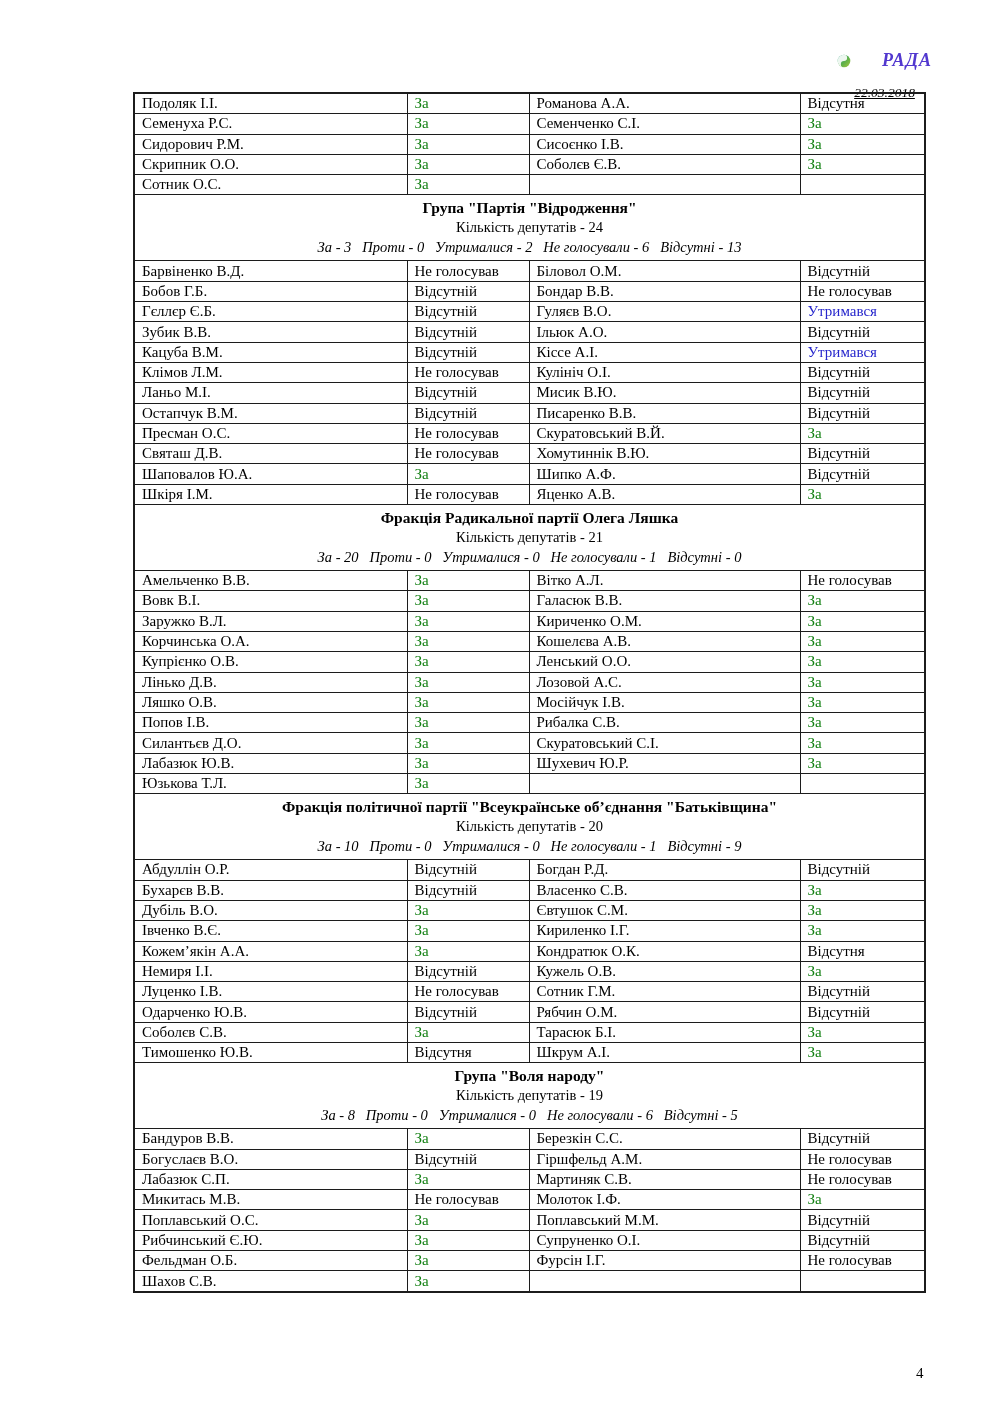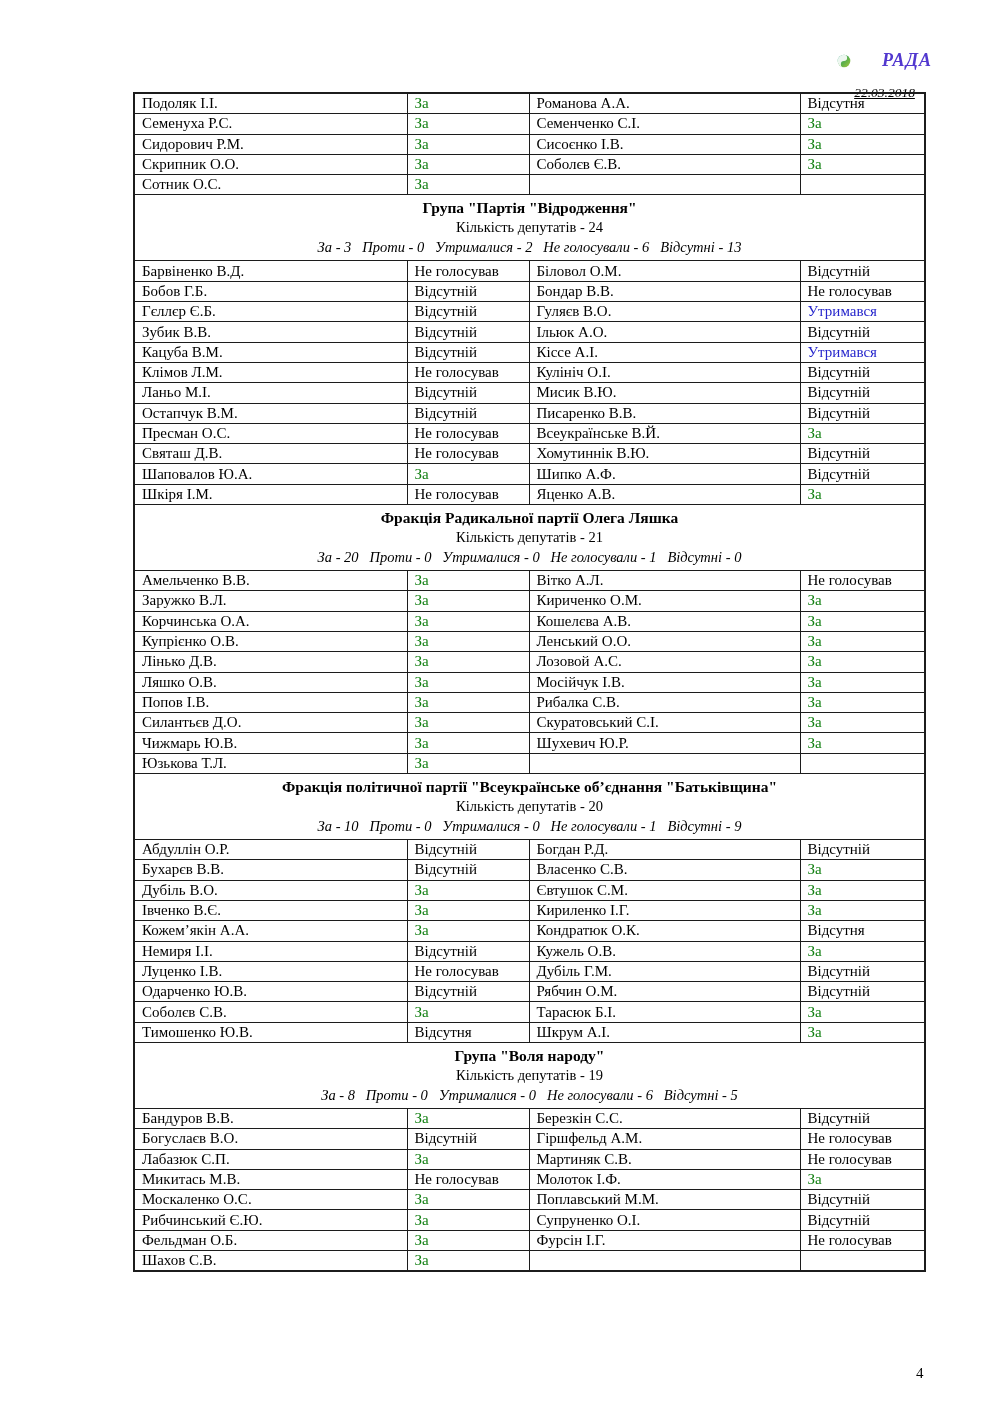--- a/index.html
+++ b/index.html
@@ -213,21 +213,21 @@
         </tr>
         <tr>
           <td class="name-cell">Остапчук В.М.</td>
           <td class="vote-cell">Відсутній</td>
           <td class="name-cell">Писаренко В.В.</td>
           <td class="vote-cell">Відсутній</td>
         </tr>
         <tr>
           <td class="name-cell">Пресман О.С.</td>
           <td class="vote-cell">Не голосував</td>
-          <td class="name-cell">Всеукраїнське В.Й.</td>
+          <td class="name-cell">Скуратовський В.Й.</td>
           <td class="vote-cell vote-za">За</td>
         </tr>
         <tr>
           <td class="name-cell">Святаш Д.В.</td>
           <td class="vote-cell">Не голосував</td>
           <td class="name-cell">Хомутиннік В.Ю.</td>
           <td class="vote-cell">Відсутній</td>
         </tr>
         <tr>
           <td class="name-cell">Шаповалов Ю.А.</td>
@@ -248,20 +248,26 @@
             <div class="section-stats">За - 20   Проти - 0   Утрималися - 0   Не голосували - 1   Відсутні - 0</div>
           </td>
         </tr>
         <tr>
           <td class="name-cell">Амельченко В.В.</td>
           <td class="vote-cell vote-za">За</td>
           <td class="name-cell">Вітко А.Л.</td>
           <td class="vote-cell">Не голосував</td>
         </tr>
         <tr>
+          <td class="name-cell">Вовк В.І.</td>
+          <td class="vote-cell vote-za">За</td>
+          <td class="name-cell">Галасюк В.В.</td>
+          <td class="vote-cell vote-za">За</td>
+        </tr>
+        <tr>
           <td class="name-cell">Заружко В.Л.</td>
           <td class="vote-cell vote-za">За</td>
           <td class="name-cell">Кириченко О.М.</td>
           <td class="vote-cell vote-za">За</td>
         </tr>
         <tr>
           <td class="name-cell">Корчинська О.А.</td>
           <td class="vote-cell vote-za">За</td>
           <td class="name-cell">Кошелєва А.В.</td>
           <td class="vote-cell vote-za">За</td>
@@ -290,21 +296,21 @@
           <td class="name-cell">Рибалка С.В.</td>
           <td class="vote-cell vote-za">За</td>
         </tr>
         <tr>
           <td class="name-cell">Силантьєв Д.О.</td>
           <td class="vote-cell vote-za">За</td>
           <td class="name-cell">Скуратовський С.І.</td>
           <td class="vote-cell vote-za">За</td>
         </tr>
         <tr>
-          <td class="name-cell">Чижмарь Ю.В.</td>
+          <td class="name-cell">Лабазюк Ю.В.</td>
           <td class="vote-cell vote-za">За</td>
           <td class="name-cell">Шухевич Ю.Р.</td>
           <td class="vote-cell vote-za">За</td>
         </tr>
         <tr>
           <td class="name-cell">Юзькова Т.Л.</td>
           <td class="vote-cell vote-za">За</td>
           <td class="name-cell"></td>
           <td class="vote-cell"></td>
         </tr>
@@ -347,21 +353,21 @@
         </tr>
         <tr>
           <td class="name-cell">Немиря І.І.</td>
           <td class="vote-cell">Відсутній</td>
           <td class="name-cell">Кужель О.В.</td>
           <td class="vote-cell vote-za">За</td>
         </tr>
         <tr>
           <td class="name-cell">Луценко І.В.</td>
           <td class="vote-cell">Не голосував</td>
-          <td class="name-cell">Дубіль Г.М.</td>
+          <td class="name-cell">Сотник Г.М.</td>
           <td class="vote-cell">Відсутній</td>
         </tr>
         <tr>
           <td class="name-cell">Одарченко Ю.В.</td>
           <td class="vote-cell">Відсутній</td>
           <td class="name-cell">Рябчин О.М.</td>
           <td class="vote-cell">Відсутній</td>
         </tr>
         <tr>
           <td class="name-cell">Соболєв С.В.</td>
@@ -400,21 +406,21 @@
           <td class="name-cell">Мартиняк С.В.</td>
           <td class="vote-cell">Не голосував</td>
         </tr>
         <tr>
           <td class="name-cell">Микитась М.В.</td>
           <td class="vote-cell">Не голосував</td>
           <td class="name-cell">Молоток І.Ф.</td>
           <td class="vote-cell vote-za">За</td>
         </tr>
         <tr>
-          <td class="name-cell">Москаленко О.С.</td>
+          <td class="name-cell">Поплавський О.С.</td>
           <td class="vote-cell vote-za">За</td>
           <td class="name-cell">Поплавський М.М.</td>
           <td class="vote-cell">Відсутній</td>
         </tr>
         <tr>
           <td class="name-cell">Рибчинський Є.Ю.</td>
           <td class="vote-cell vote-za">За</td>
           <td class="name-cell">Супруненко О.І.</td>
           <td class="vote-cell">Відсутній</td>
         </tr>

